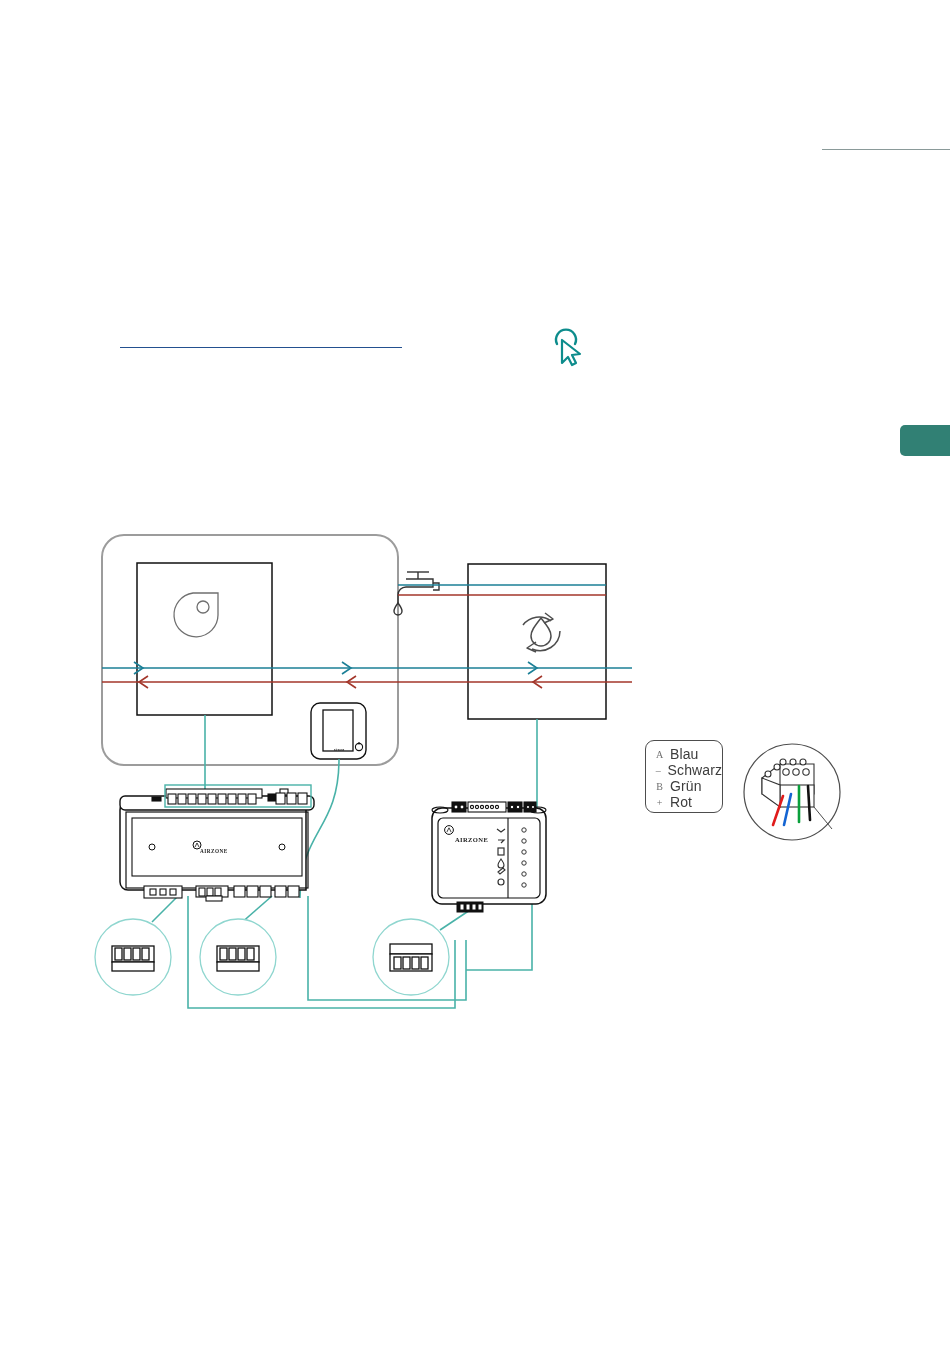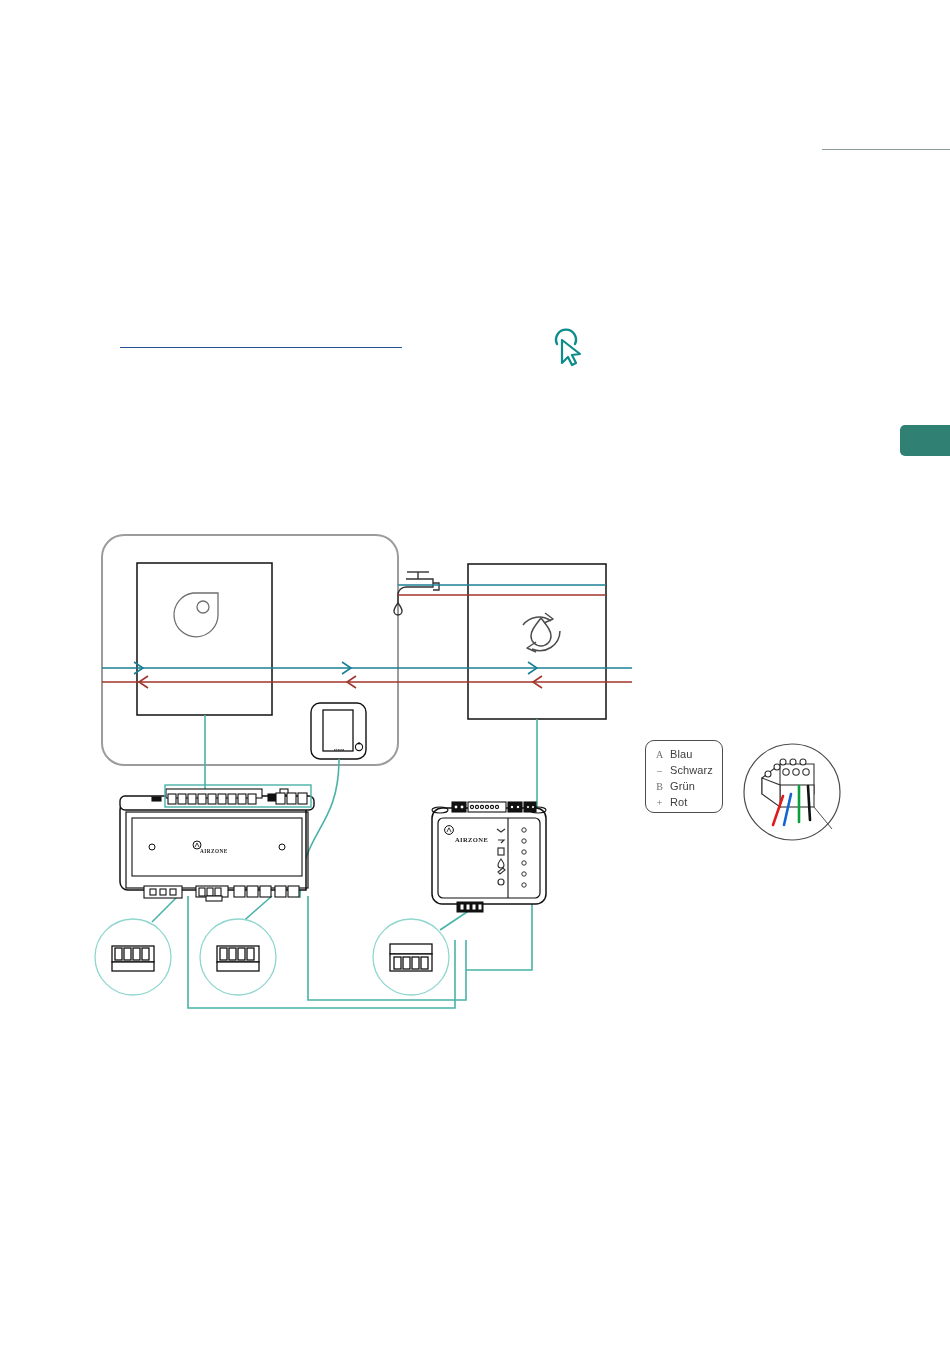--- a/index.html
+++ b/index.html
@@ -87,21 +87,21 @@
     padding-left: 6px;
   }
   .legend-sym {
     width: 15px;
     font-size: 10px;
     color: #6f6f6f;
     text-align: center;
     font-family: "Liberation Serif", serif;
   }
   .legend-lbl {
-    font-size: 11px;
+    font-size: 14px;
     color: #3d3d3d;
     padding-left: 3px;
     letter-spacing: 0.1px;
   }
   .board-label {
     position: absolute;
     font-size: 5.2px;
     letter-spacing: 0.5px;
     color: #1a1a1a;
     font-weight: bold;

